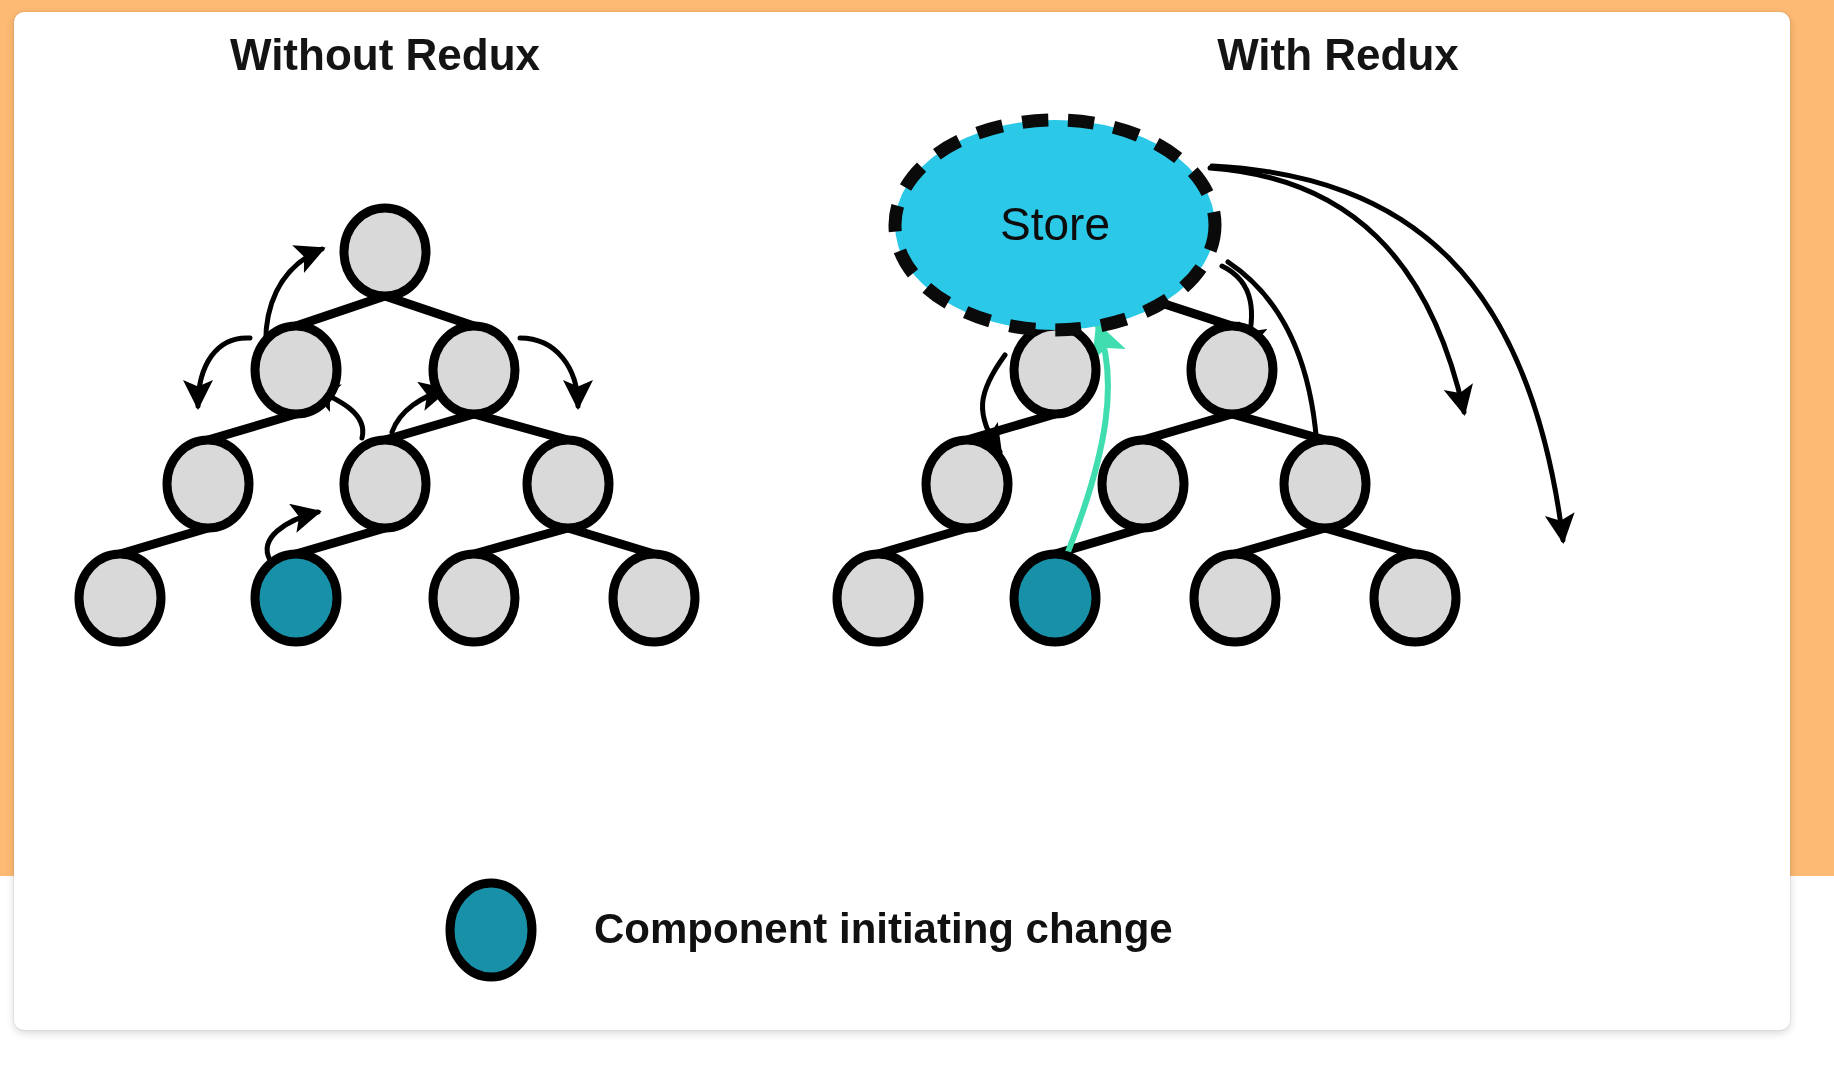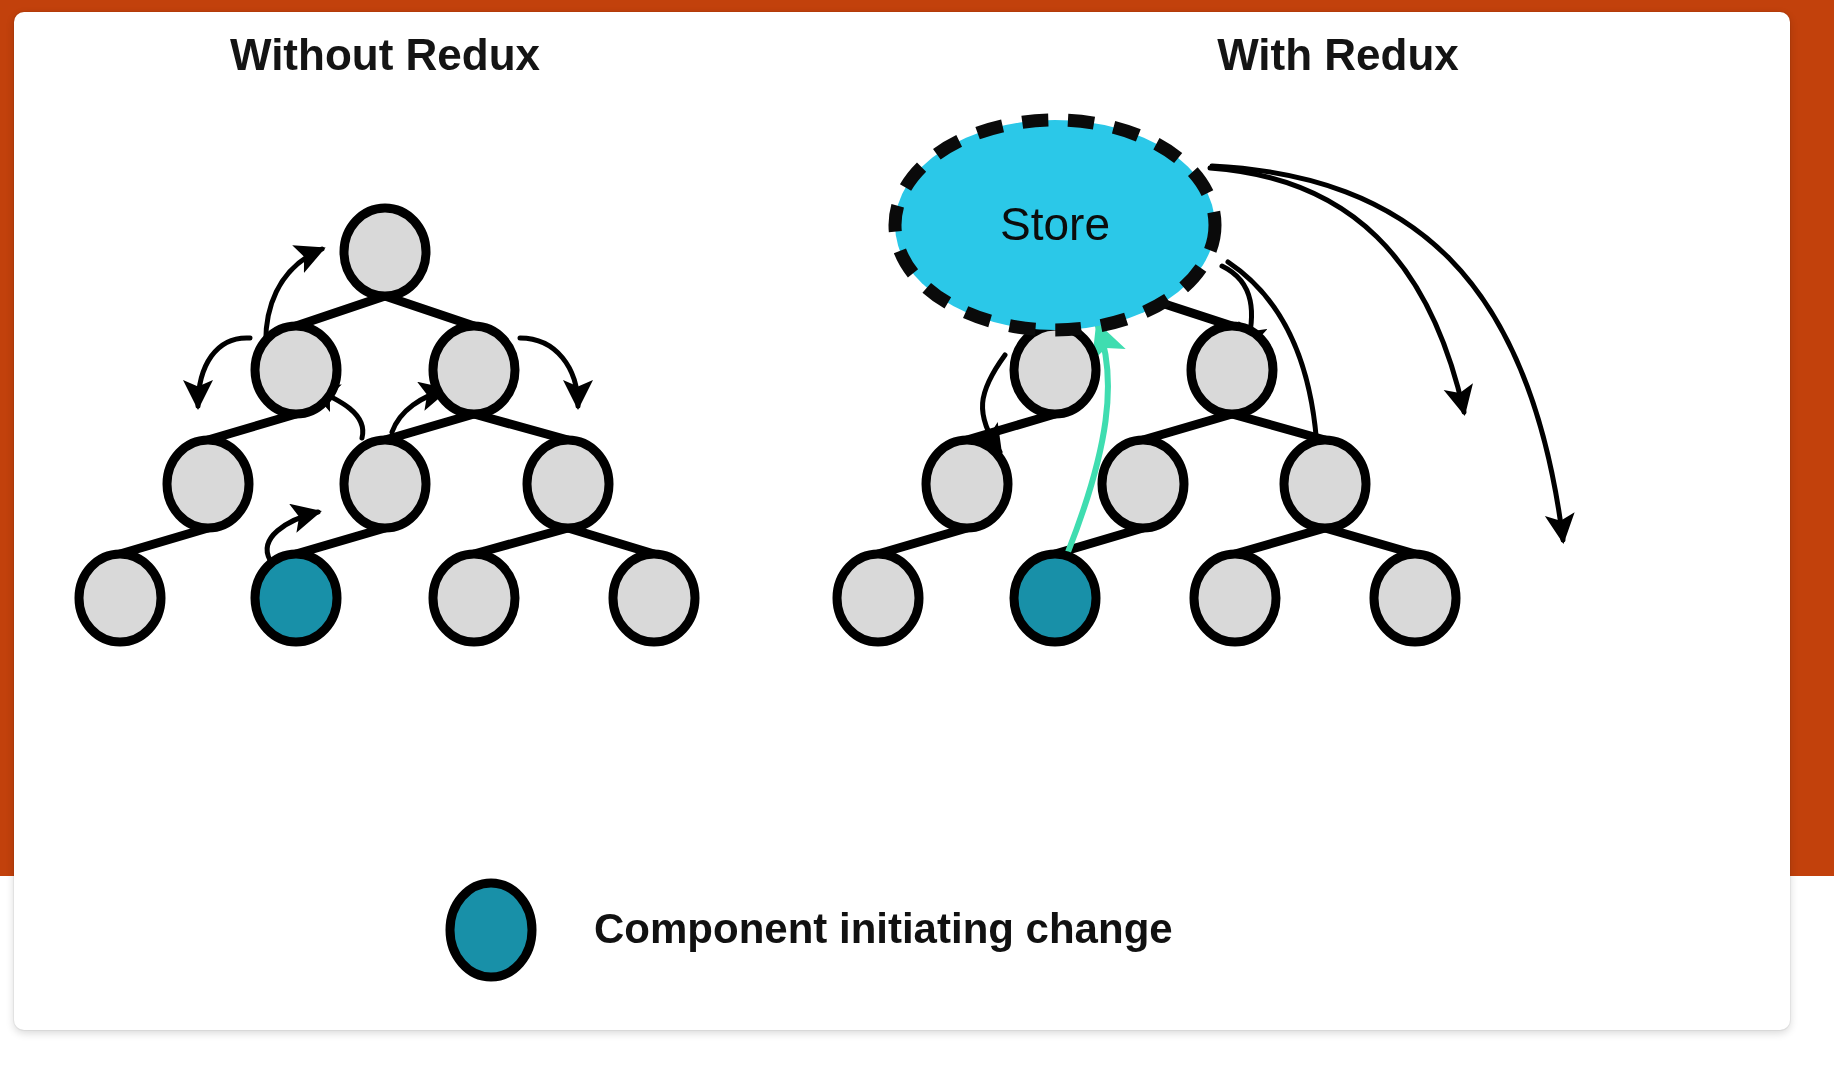--- a/index.html
+++ b/index.html
@@ -9,21 +9,21 @@
     background: #ffffff;
     width: 1834px;
     height: 1080px;
     overflow: hidden;
     font-family: "Liberation Sans", sans-serif;
   }
   #root-canvas {
     position: relative;
     width: 1834px;
     height: 876px;
-    background: #c2410c;
+    background: #fdba74;
   }
   #card {
     position: absolute;
     left: 14px;
     top: 12px;
     width: 1776px;
     height: 1018px;
     background: #ffffff;
     border-radius: 10px;
     box-shadow: 0 3px 9px rgba(0,0,0,0.16), 0 0 0 1px rgba(0,0,0,0.045);

